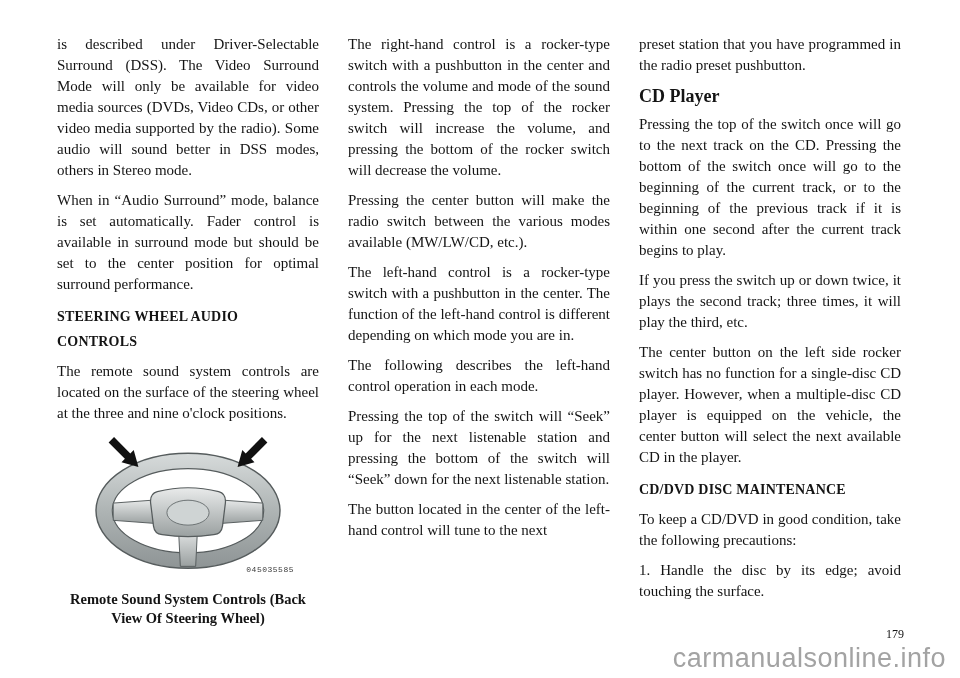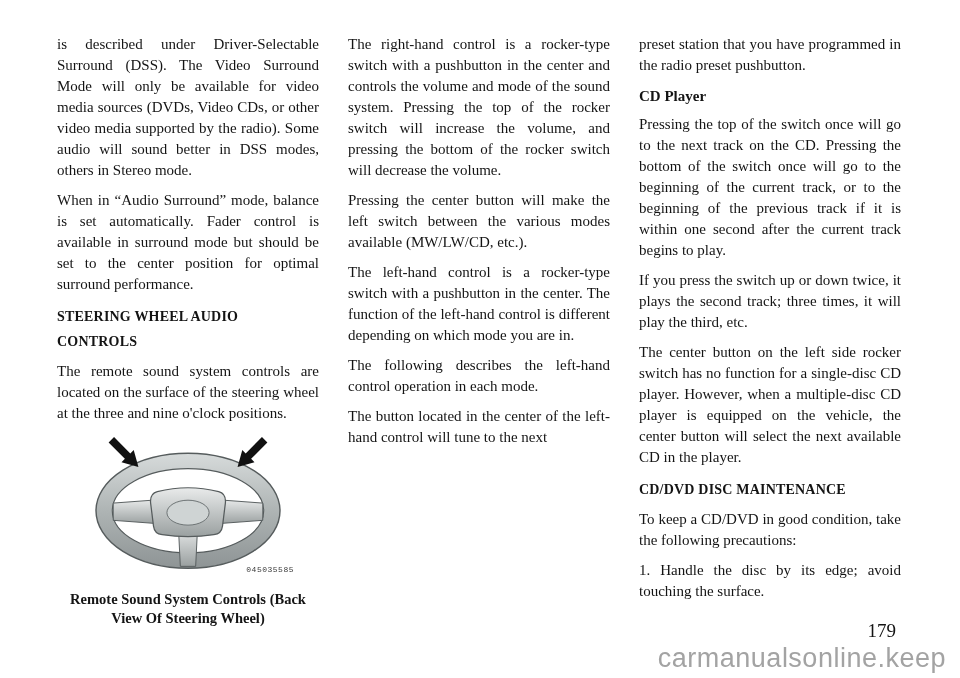--- a/index.html
+++ b/index.html
@@ -33,21 +33,21 @@
     text-align: justify;
   }
   .col h2 {
     font-size: 14px;
     line-height: 25px;
     margin: 3px 0 7px 0;
     font-weight: bold;
     letter-spacing: 0.2px;
   }
   .col h3 {
-    font-size: 15px;
+    font-size: 18px;
     line-height: 22px;
     margin: 2px 0 7px 0;
     font-weight: bold;
   }
   figure {
     margin: 10px 0 0 0;
     text-align: center;
   }
   .fig-art {
     position: relative;
@@ -65,23 +65,23 @@
   }
   figcaption {
     margin-top: 3px;
     font-weight: bold;
     font-size: 14.5px;
     line-height: 19px;
     text-align: center;
   }
   .page-number {
     position: absolute;
-    right: 64px;
+    right: 56px;
     bottom: 36px;
-    font-size: 19px;
+    font-size: 12px;
     font-family: "Liberation Serif", serif;
     color: #141414;
   }
   .watermark {
     position: absolute;
     right: 14px;
     bottom: 4px;
     font-family: "Liberation Sans", sans-serif;
     font-size: 27px;
     color: #a3a3a3;
@@ -137,34 +137,35 @@
         </div>
         <figcaption>
           <span>Remote Sound System Controls (Back</span><br>
           <span>View Of Steering Wheel)</span>
         </figcaption>
       </figure>
     </div>
 
     <div class="col">
       <p>The right-hand control is a rocker-type switch with a pushbutton in the center and controls the volume and mode of the sound system. Pressing the top of the rocker switch will increase the volume, and pressing the bottom of the rocker switch will decrease the volume.</p>
-      <p>Pressing the center button will make the left switch between the various modes available (MW/LW/CD, etc.).</p>
+      <p>Pressing the center button will make the radio switch between the various modes available (MW/LW/CD, etc.).</p>
       <p>The left-hand control is a rocker-type switch with a pushbutton in the center. The function of the left-hand control is different depending on which mode you are in.</p>
       <p>The following describes the left-hand control operation in each mode.</p>
+      <p>Pressing the top of the switch will “Seek” up for the next listenable station and pressing the bottom of the switch will “Seek” down for the next listenable station.</p>
       <p>The button located in the center of the left-hand control will tune to the next</p>
     </div>
 
     <div class="col">
       <p>preset station that you have programmed in the radio preset pushbutton.</p>
       <h3>CD Player</h3>
       <p>Pressing the top of the switch once will go to the next track on the CD. Pressing the bottom of the switch once will go to the beginning of the current track, or to the beginning of the previous track if it is within one second after the current track begins to play.</p>
       <p>If you press the switch up or down twice, it plays the second track; three times, it will play the third, etc.</p>
       <p>The center button on the left side rocker switch has no function for a single-disc CD player. However, when a multiple-disc CD player is equipped on the vehicle, the center button will select the next available CD in the player.</p>
       <h2>CD/DVD DISC MAINTENANCE</h2>
       <p>To keep a CD/DVD in good condition, take the following precautions:</p>
       <p>1. Handle the disc by its edge; avoid touching the surface.</p>
     </div>
 
   </div>
 
   <div class="page-number">179</div>
-  <div class="watermark">carmanualsonline.keep</div>
+  <div class="watermark">carmanualsonline.info</div>
 </div>
 
 </body></html>

